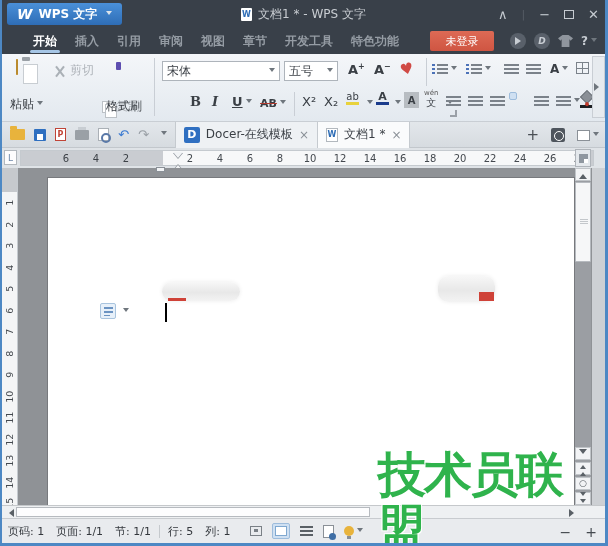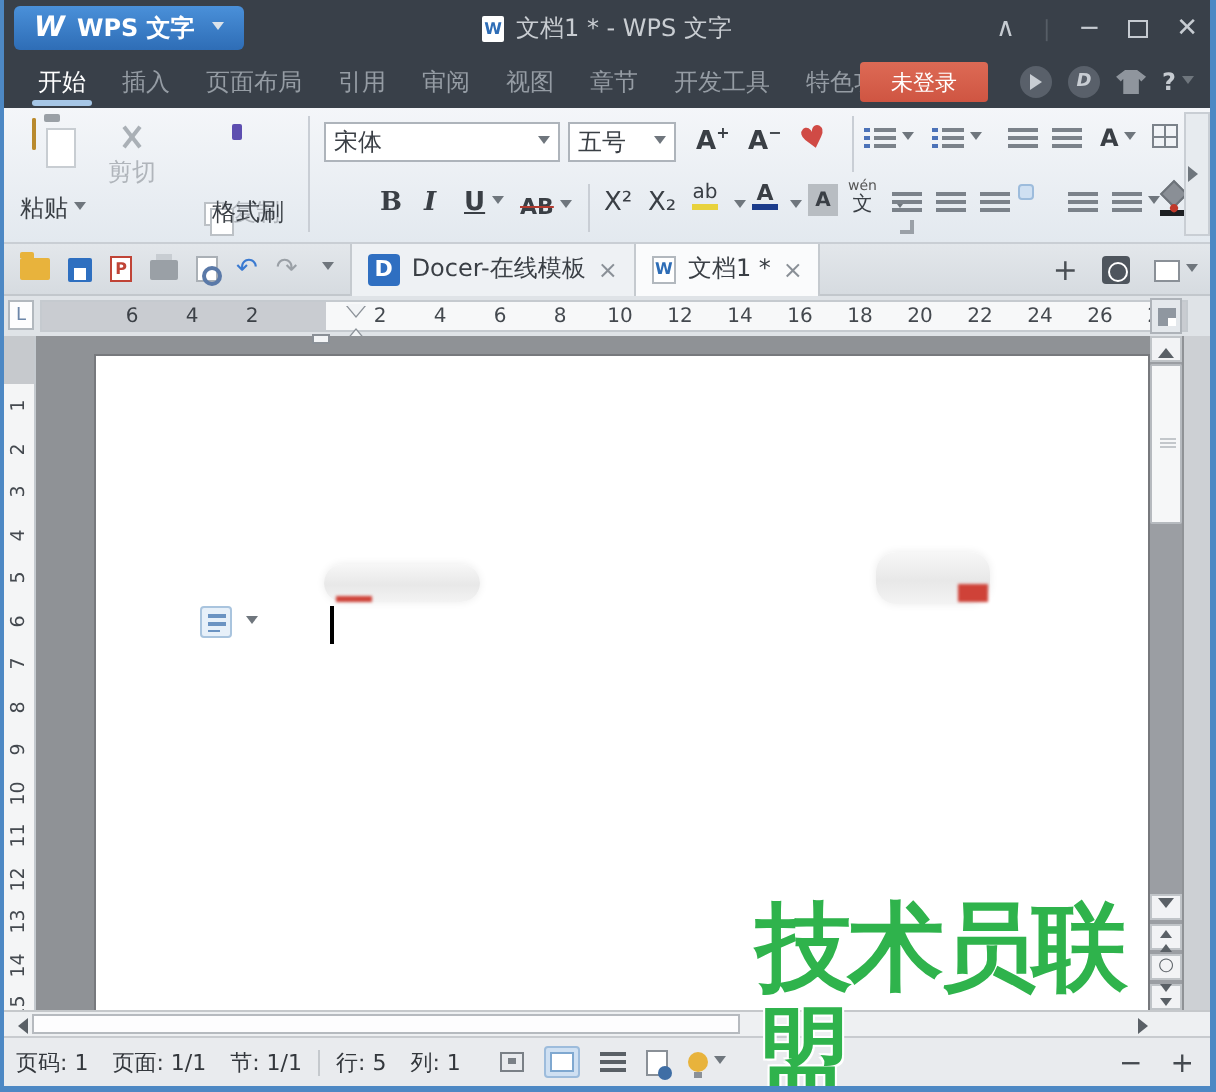--- a/index.html
+++ b/index.html
@@ -14,21 +14,21 @@
   .appbtn .wlogo{font-size:14px;font-weight:900;font-style:italic;}
   .dd{display:inline-block;width:0;height:0;border:3px solid transparent;border-top:4px solid #6f767d;margin-left:3px;vertical-align:middle;}
   .dd.light{border-top-color:#dce3ea;}
   .title-center{position:absolute;left:0;top:0;width:100%;height:28px;display:flex;align-items:center;justify-content:center;gap:6px;color:#c9cdd2;font-size:12px;pointer-events:none;}
   .docicon{width:11px;height:13px;background:#fff;border-radius:1px;color:#2e6db6;font-size:8px;font-weight:bold;display:flex;align-items:center;justify-content:center;}
   .winctl{position:absolute;right:6px;top:0;height:28px;display:flex;align-items:center;gap:14px;color:#c6cbd1;font-size:13px;}
   .winctl .box{width:10px;height:9px;border:1px solid #c6cbd1;display:inline-block;}
   .winctl .sep{color:#565d66;font-size:11px;}
   
   .menubar{position:absolute;left:0;top:28px;width:100%;height:26px;background:#394049;display:flex;align-items:center;}
-  .mtabs{display:flex;align-items:center;height:100%;padding-left:8px;}
+  .mtabs{display:flex;align-items:center;height:100%;padding-left:22px;font-weight:bold;}
   .mtabs span{position:relative;color:#959ca4;font-size:12px;padding:0 9px;height:100%;display:flex;align-items:center;cursor:default;}
   .mtabs span:first-of-type{color:#fff;}
   .mtabs span:first-of-type::after{content:"";position:absolute;left:6px;right:6px;bottom:1px;height:3px;background:#a6c6e6;border-radius:2px;}
   .loginbtn{position:absolute;left:428px;top:3px;width:64px;height:20px;background:linear-gradient(#dd6a55,#cf5542);color:#fff;font-size:11px;display:flex;align-items:center;justify-content:center;border-radius:2px;}
   .mb-icons{position:absolute;right:8px;top:0;height:26px;display:flex;align-items:center;gap:8px;}
   .circle-ic{width:16px;height:16px;border-radius:50%;background:#59606a;position:relative;display:flex;align-items:center;justify-content:center;}
   .circle-ic .play{width:0;height:0;border:4px solid transparent;border-left:6px solid #c8cdd3;margin-left:3px;}
   .circle-ic .dlet{color:#c8cdd3;font-size:9px;font-weight:bold;font-style:italic;}
   .shirt{width:15px;height:12px;background:#8f959d;clip-path:polygon(0 28%,30% 0,70% 0,100% 28%,84% 48%,76% 36%,76% 100%,24% 100%,24% 36%,16% 48%);}
   .help{color:#c6cbd1;font-size:12px;font-weight:bold;}
@@ -193,21 +193,20 @@
       <span class="box"></span>
       <span>✕</span>
     </div>
   </div>
 
   <div class="menubar">
     <div class="mtabs">
 
     <span>开始</span>
         <span>插入</span>
-        <span>页面布局</span>
         <span>引用</span>
         <span>审阅</span>
         <span>视图</span>
         <span>章节</span>
         <span>开发工具</span>
         <span>特色功能</span>
       </div>
     <div class="loginbtn">未登录</div>
     <div class="mb-icons">
       <span class="circle-ic">
@@ -219,21 +218,21 @@
       <span class="shirt"></span>
       <span class="help"><span>?</span><span class="dd"></span></span>
     </div>
   </div>
 
   <div class="ribbon">
     <div class="rabs" style="left:14px;top:6px;"><span class="ic-clipboard"></span></div>
     <div class="rabs" style="left:8px;top:42px;">
       <span class="rlabel">粘贴</span><span class="dd"></span>
     </div>
-    <div class="rabs" style="left:52px;top:8px;display:flex;align-items:center;gap:4px;flex-direction:column;">
+    <div class="rabs" style="left:52px;top:8px;display:flex;align-items:center;gap:4px;">
       <span class="ic-scissors"></span>
       <span class="rlabel dis">剪切</span>
     </div>
     <div class="rabs" style="left:52px;top:44px;display:flex;align-items:center;gap:4px;margin-left:48px;">
       <span class="ic-copy"></span>
       <span class="rlabel dis">复制</span>
     </div>
     <div class="rabs" style="left:115px;top:10px;"><span class="ic-brush"></span></div>
     <div class="rabs" style="left:104px;top:44px;">
       <span class="rlabel">格式刷</span>

